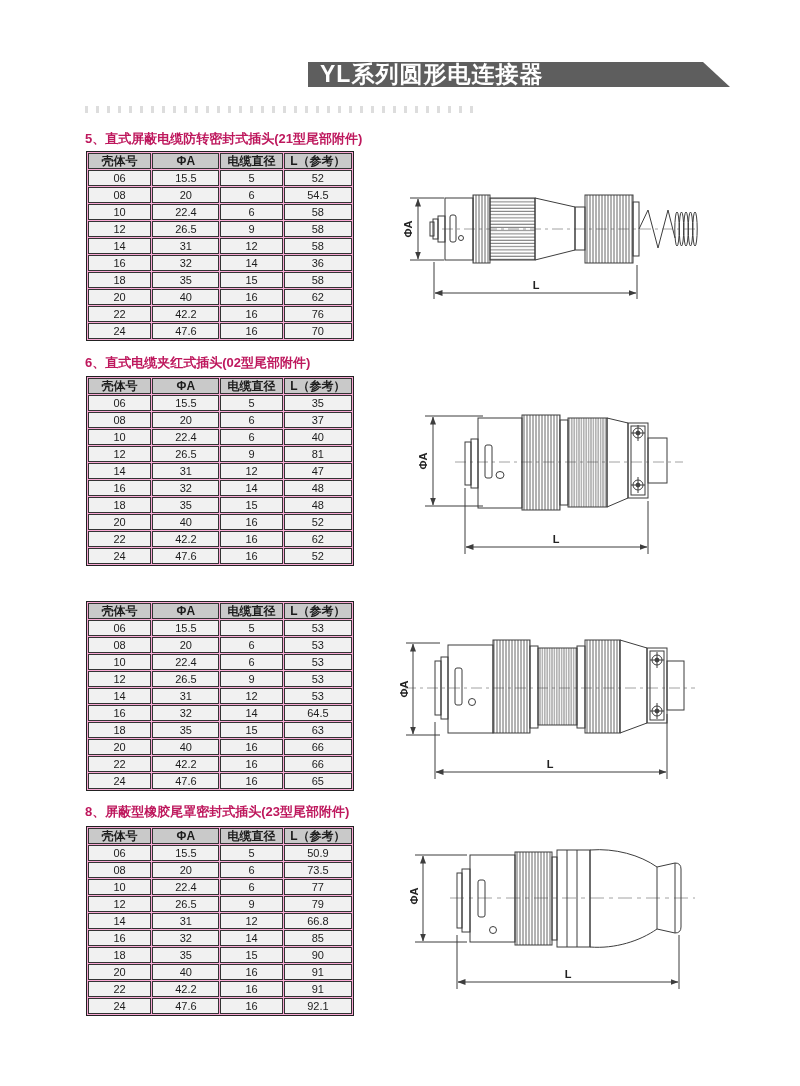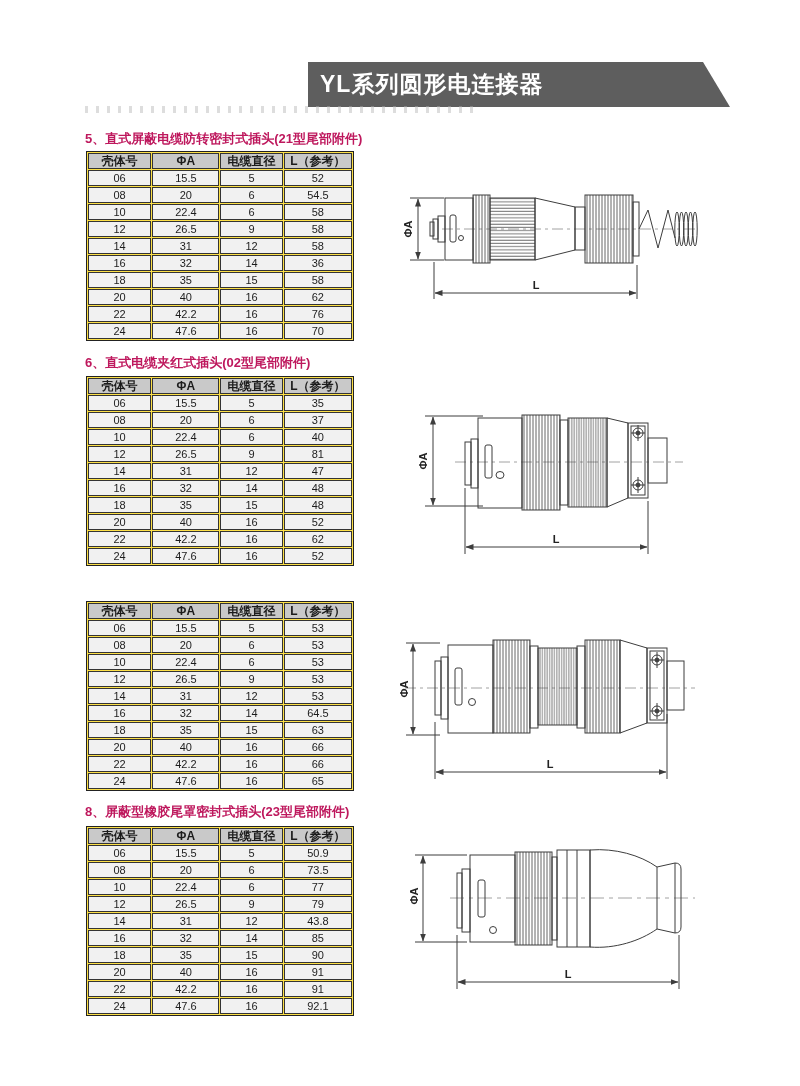--- a/index.html
+++ b/index.html
@@ -2,42 +2,42 @@
 <html><head>
 <meta charset="utf-8">
 <style>
   html,body{margin:0;padding:0;background:#fff;}
   .page{
     position:relative;width:800px;height:1086px;background:#ffffff;overflow:hidden;
     font-family:"Liberation Sans","DejaVu Sans",sans-serif;color:#1c1c1c;
   }
   
   .banner{
-    position:absolute;left:308px;top:62px;width:422px;height:45px;
+    position:absolute;left:308px;top:62px;width:422px;height:25px;
     background:#5e5e5e;
     clip-path:polygon(0 0,395px 0,100% 100%,0 100%);
     display:flex;align-items:center;
   }
   .banner h1{
     margin:0 0 0 12px;font-size:23px;font-weight:bold;color:#ffffff;letter-spacing:1px;line-height:1;
   }
   .artifact{
     position:absolute;left:85px;top:106px;width:392px;height:7px;
     background:repeating-linear-gradient(90deg,#b5b5b5 0 3px,transparent 3px 11px);
     opacity:.45;filter:blur(.6px);
   }
   
   .sec-title{
     position:absolute;left:85px;margin:0;font-size:13px;font-weight:bold;color:#be185d;white-space:nowrap;
   }
   .t5{top:130px}.t6{top:354px}.t7{top:579px}.t8{top:803px}
   
   table.spec{
     position:absolute;left:86px;width:268px;table-layout:fixed;
-    border-collapse:separate;border-spacing:1px;background:#fde047;
+    border-collapse:separate;border-spacing:1px;background:#f9a8d4;
     border:1px solid #222;
   }
   table.spec th,table.spec td{
     border:1px solid #333;text-align:center;vertical-align:middle;
     padding:1px 0;height:12px;line-height:12px;overflow:hidden;
   }
   table.spec th{background:#c9c9c9;font-size:12px;font-weight:bold;}
   table.spec td{background:#f1f1f1;font-size:11px;}
   table.spec th:nth-child(1){width:61px}
   table.spec th:nth-child(2){width:65px}
@@ -483,21 +483,21 @@
         <tr>
           <td>12</td>
           <td>26.5</td>
           <td>9</td>
           <td>79</td>
         </tr>
         <tr>
           <td>14</td>
           <td>31</td>
           <td>12</td>
-          <td>43.8</td>
+          <td>66.8</td>
         </tr>
         <tr>
           <td>16</td>
           <td>32</td>
           <td>14</td>
           <td>85</td>
         </tr>
         <tr>
           <td>18</td>
           <td>35</td>

